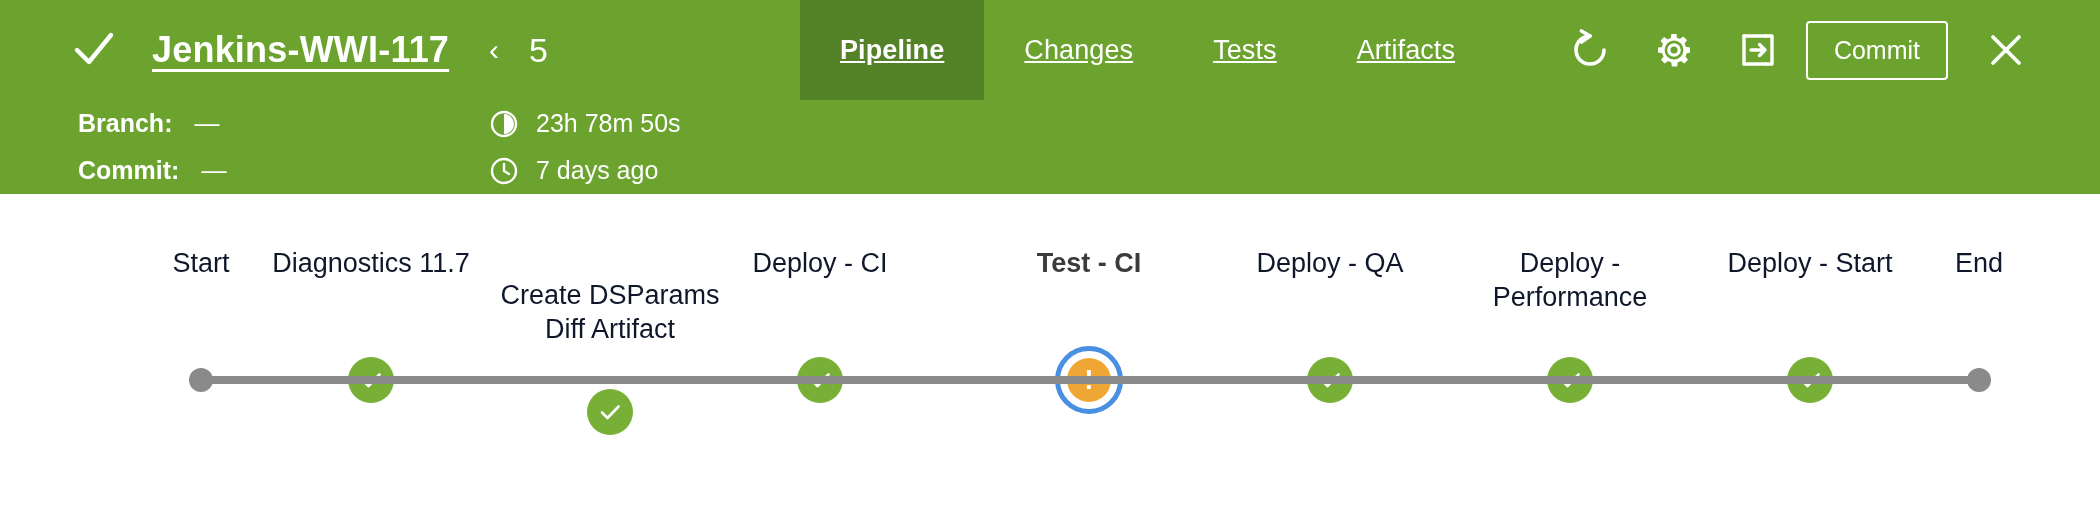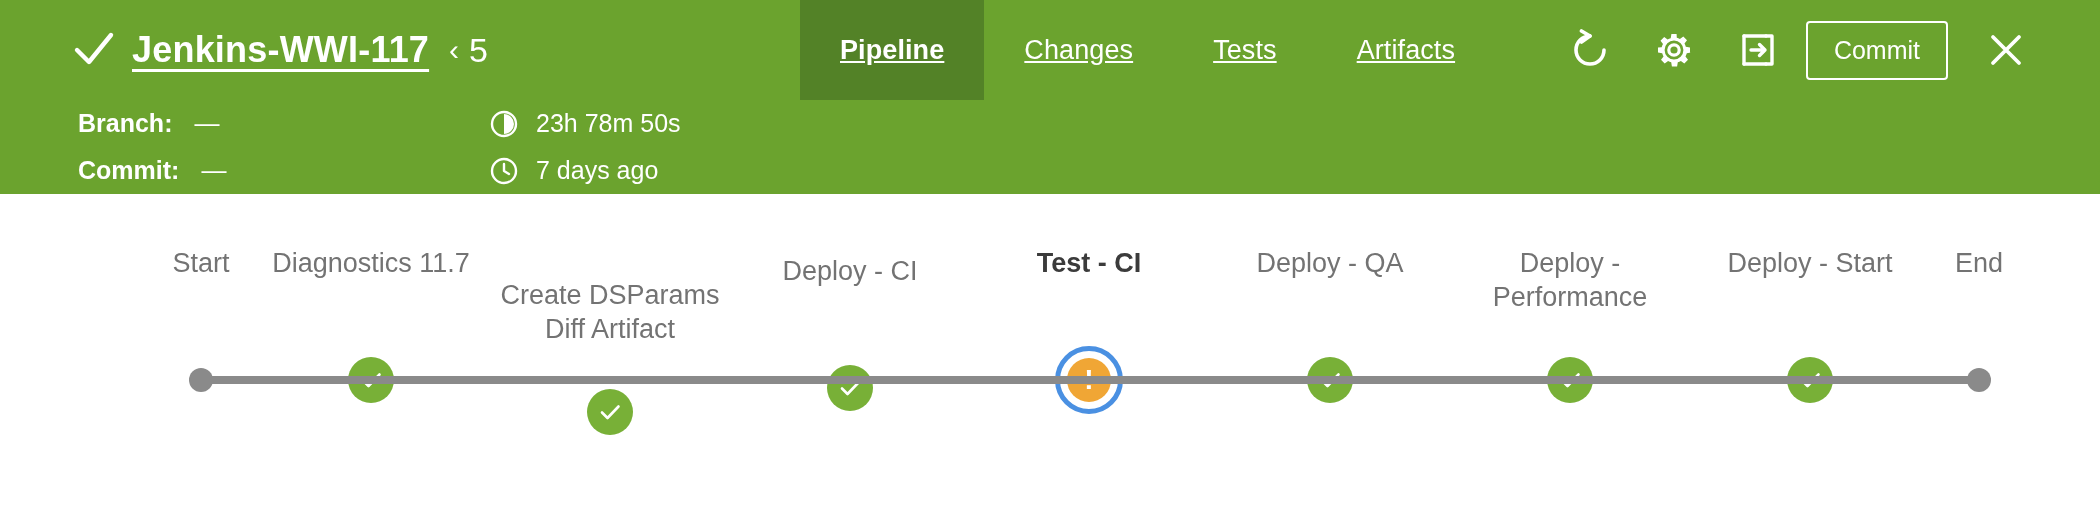--- a/index.html
+++ b/index.html
@@ -19,21 +19,21 @@
     background: #6ba32e;
     display: flex;
     align-items: stretch;
     position: relative;
   }
 
   .title-zone {
     display: flex;
     align-items: center;
     padding-left: 72px;
-    gap: 16px;
+    gap: 36px;
     flex: 0 0 auto;
     width: 800px;
   }
 
   .status-check {
     width: 44px; height: 44px;
     display: flex; align-items: center; justify-content: center;
     flex: 0 0 auto;
   }
   .status-check svg { width: 44px; height: 44px; display:block; }
@@ -162,21 +162,21 @@
   .stage {
     position: absolute;
     top: 0;
     transform: translateX(-50%);
     display: flex;
     flex-direction: column;
     align-items: center;
     width: 260px;
   }
   .stage-label {
-    color: #737373;
+    color: #0f172a;
     font-size: 27px;
     line-height: 34px;
     text-align: center;
     margin-top: 52px;
     white-space: pre-line;
     cursor: pointer;
   }
   .stage.selected .stage-label { font-weight: 700; color: #3b3b3b; }
 
   .node-wrap {
@@ -359,21 +359,21 @@
           <div class="node-wrap">
             <div class="node success">
               <span class="tick">
                 <svg width="26" height="26" viewBox="0 0 26 26" fill="none">
                   <path d="M5 13.5 L10.5 19 L21.5 7.5" stroke="#ffffff" stroke-width="2.6" stroke-linecap="round" stroke-linejoin="round"></path>
                 </svg>
               </span>
             </div>
           </div>
         </div>
-        <div class="stage" style="left: 850px; margin-top: 8px;">
+        <div class="stage" style="left: 820px;">
           <div class="stage-label">Deploy - CI</div>
           <div class="node-wrap">
             <div class="node success">
               <span class="tick">
                 <svg width="26" height="26" viewBox="0 0 26 26" fill="none">
                   <path d="M5 13.5 L10.5 19 L21.5 7.5" stroke="#ffffff" stroke-width="2.6" stroke-linecap="round" stroke-linejoin="round"></path>
                 </svg>
               </span>
             </div>
           </div>

